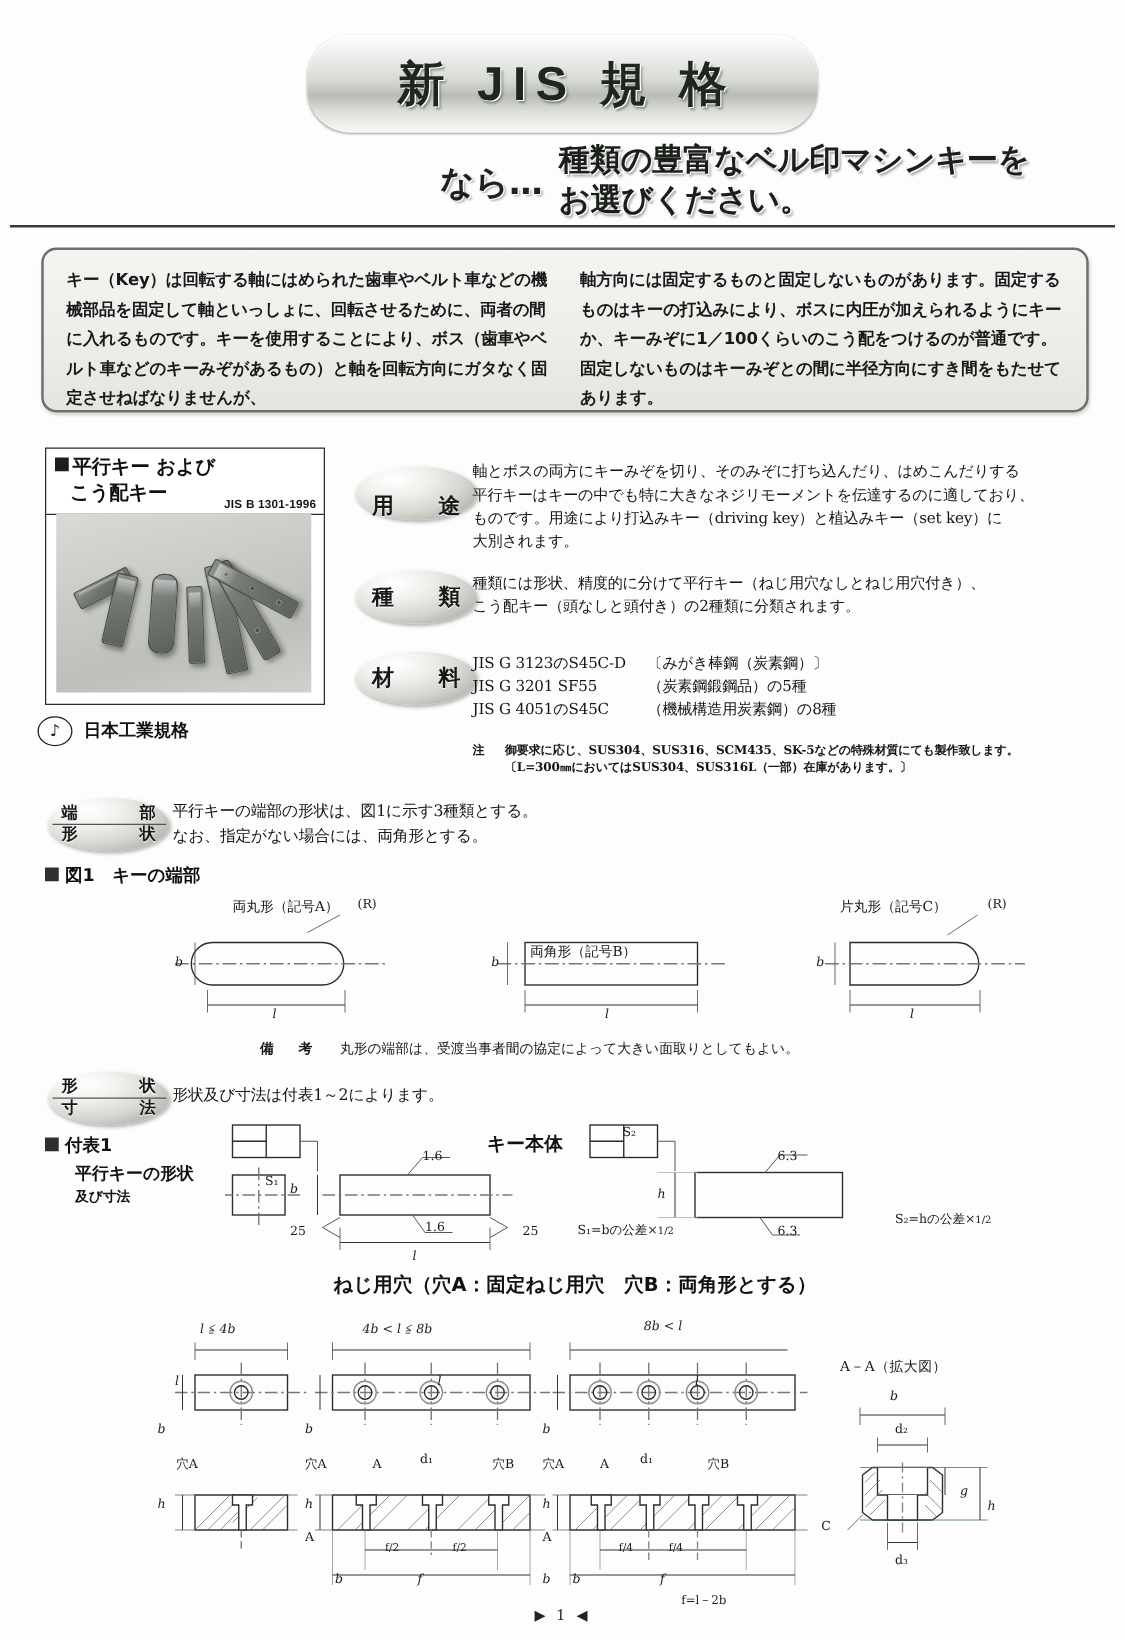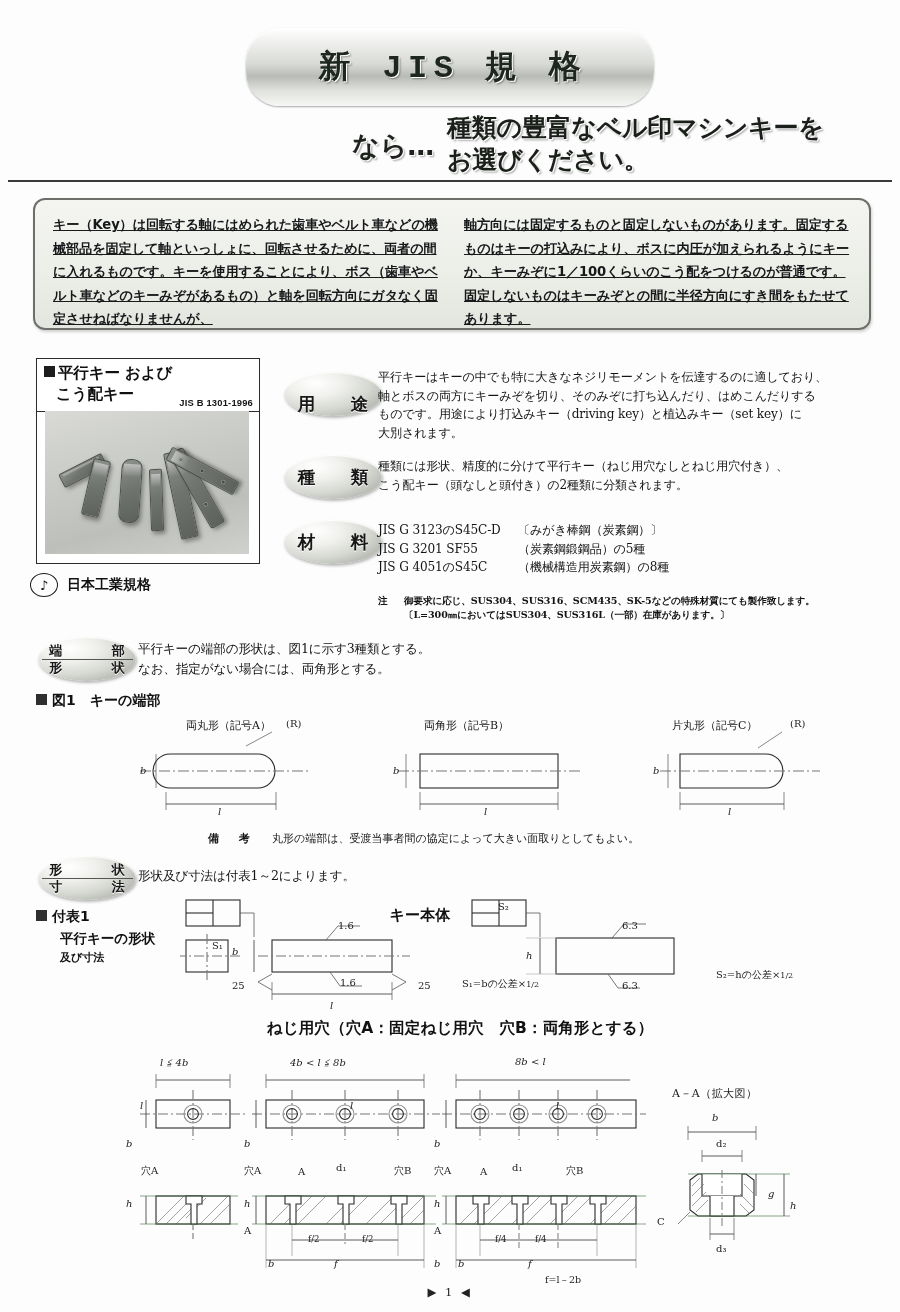--- a/index.html
+++ b/index.html
@@ -16,22 +16,22 @@
   
   .header{position:absolute;left:0;top:0;width:900px;height:188px;}
   .jis-badge{
     position:absolute;left:246px;top:28px;width:408px;height:78px;
     border-radius:34px;
     background:linear-gradient(180deg,#ffffff 0%,#f3f4f2 14%,#d8dad5 46%,#b9bcb6 62%,#dfe1dc 80%,#f7f8f6 100%);
     box-shadow:0 1px 2px rgba(0,0,0,.35), inset 0 1px 0 #fff;
     display:flex;align-items:center;justify-content:center;
   }
   .jis-badge span{
-    font-family:Liberation Mono, monospace;
-    font-size:32px;font-weight:bold;letter-spacing:.20em;
+    font-family:Liberation Sans, sans-serif;
+    font-size:38px;font-weight:bold;letter-spacing:.20em;
     color:#1d2720;
     text-shadow:1px 1px 0 #fff, 2px 2px 2px rgba(0,0,0,.35);
     padding-left:.18em;
   }
   .mk-line{position:absolute;left:18px;top:100px;width:420px;height:68px;}
   .mk-big{
     font-family:"DejaVu Sans",sans-serif;
     font-size:54px;font-weight:bold;letter-spacing:-.02em;
     color:#20251f;
     text-shadow:2px 2px 0 #fff, 3px 3px 3px rgba(0,0,0,.45);
@@ -52,21 +52,20 @@
   }
   .rule{position:absolute;left:8px;top:180px;width:884px;height:0;border-top:2px solid #3a3a3a;}
 
   
   .intro{
     position:absolute;left:33px;top:198px;width:834px;height:128px;
     border:2px solid #6d6f6b;border-radius:12px;
     background:linear-gradient(180deg,#f4f5f1 0%,#eceee8 55%,#e3e5df 100%);
     box-shadow:1px 2px 3px rgba(0,0,0,.18);
     display:flex;
-    text-decoration:underline;
   }
   .intro-col{
     flex:1;padding:13px 16px 0 18px;
     font-family:"DejaVu Sans",sans-serif;
     font-size:13.2px;line-height:1.78;color:#16181a;font-weight:600;
     letter-spacing:-.01em;
   }
   .intro-col.right{padding-left:6px;}
 
   
@@ -178,22 +177,22 @@
   </div>
   <div class="jis-mark">
     <div class="sym">♪</div>
     <div class="txt">日本工業規格</div>
   </div>
 
   <div class="oval" style="left:284px;top:372px;align-items:flex-end;">
     <span class="ol">用　途</span>
   </div>
   <div class="sectxt" style="left:378px;top:368px;width:510px;">
+    <div>軸とボスの両方にキーみぞを切り、そのみぞに打ち込んだり、はめこんだりする</div>
     <div>平行キーはキーの中でも特に大きなネジリモーメントを伝達するのに適しており、</div>
-    <div>軸とボスの両方にキーみぞを切り、そのみぞに打ち込んだり、はめこんだりする</div>
     <div>ものです。用途により打込みキー（driving key）と植込みキー（set key）に</div>
     <div>大別されます。</div>
   </div>
 
   <div class="oval" style="left:284px;top:455px;">
     <span class="ol">種　類</span>
   </div>
   <div class="sectxt" style="left:378px;top:457px;width:510px;">
     <div>種類には形状、精度的に分けて平行キー（ねじ用穴なしとねじ用穴付き）、</div>
     <div>こう配キー（頭なしと頭付き）の2種類に分類されます。</div>
@@ -260,21 +259,21 @@
       <line x1="548" y1="40" x2="548" y2="74" stroke="#555" stroke-width=".7"></line>
       <line x1="560" y1="78" x2="560" y2="96" stroke="#555" stroke-width=".7"></line>
       <line x1="664" y1="78" x2="664" y2="96" stroke="#555" stroke-width=".7"></line>
       <line x1="560" y1="90" x2="664" y2="90" stroke="#333" stroke-width=".8"></line>
       <line x1="638" y1="34" x2="662" y2="18" stroke="#555" stroke-width=".7"></line>
     </g>
   </svg>
 
   <div class="figcap" style="left:186px;top:718px;">両丸形（記号A）</div>
   <div class="tinylbl" style="left:286px;top:718px;">(R)</div>
-  <div class="figcap" style="left:424px;top:718px;">両角形（記号B）</div>
+  <div class="figcap" style="left:424px;top:754px;">両角形（記号B）</div>
   <div class="figcap" style="left:672px;top:718px;">片丸形（記号C）</div>
   <div class="tinylbl" style="left:790px;top:718px;">(R)</div>
   <div class="tinylbl it" style="left:140px;top:765px;">b</div>
   <div class="tinylbl it" style="left:393px;top:765px;">b</div>
   <div class="tinylbl it" style="left:653px;top:765px;">b</div>
   <div class="tinylbl it" style="left:218px;top:806px;">l</div>
   <div class="tinylbl it" style="left:484px;top:806px;">l</div>
   <div class="tinylbl it" style="left:728px;top:806px;">l</div>
 
   <div class="figcap" style="left:208px;top:831px;letter-spacing:.4em;font-weight:bold;">備　考</div>

